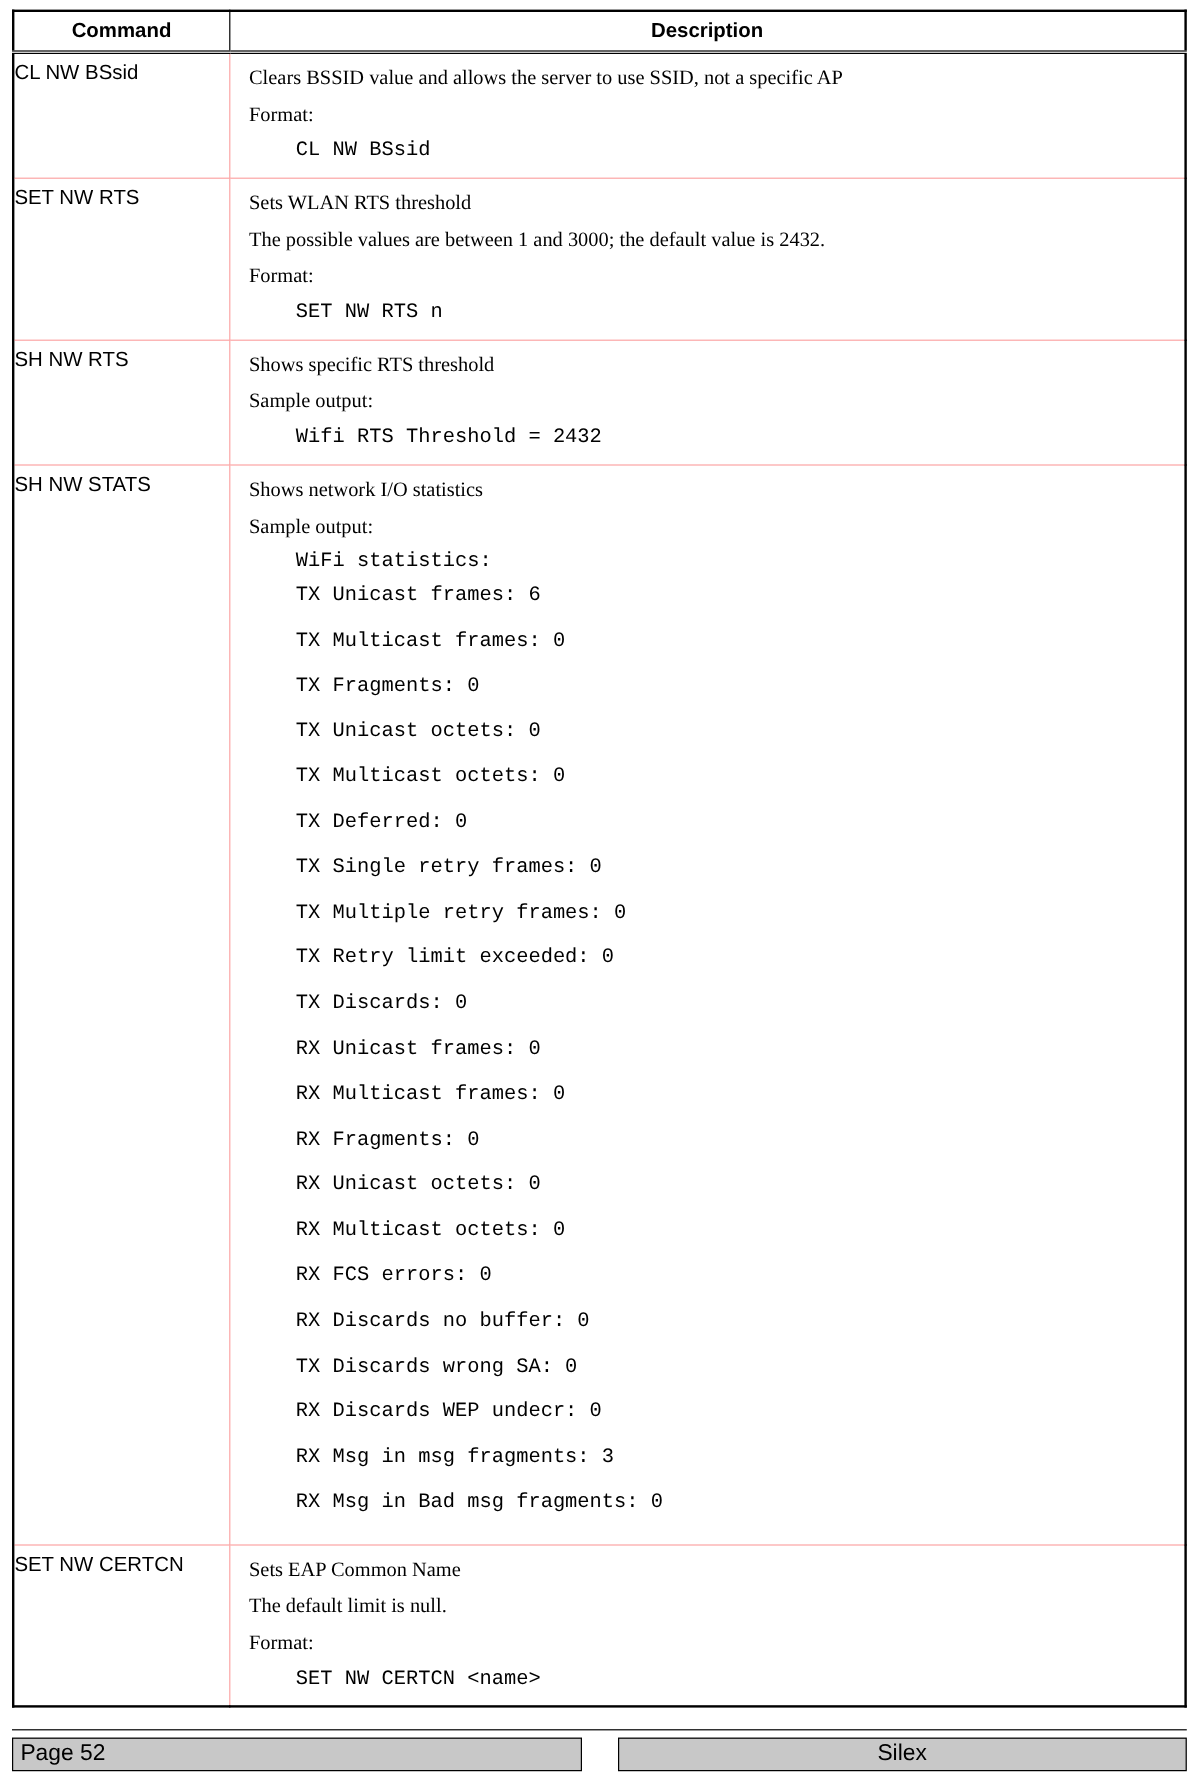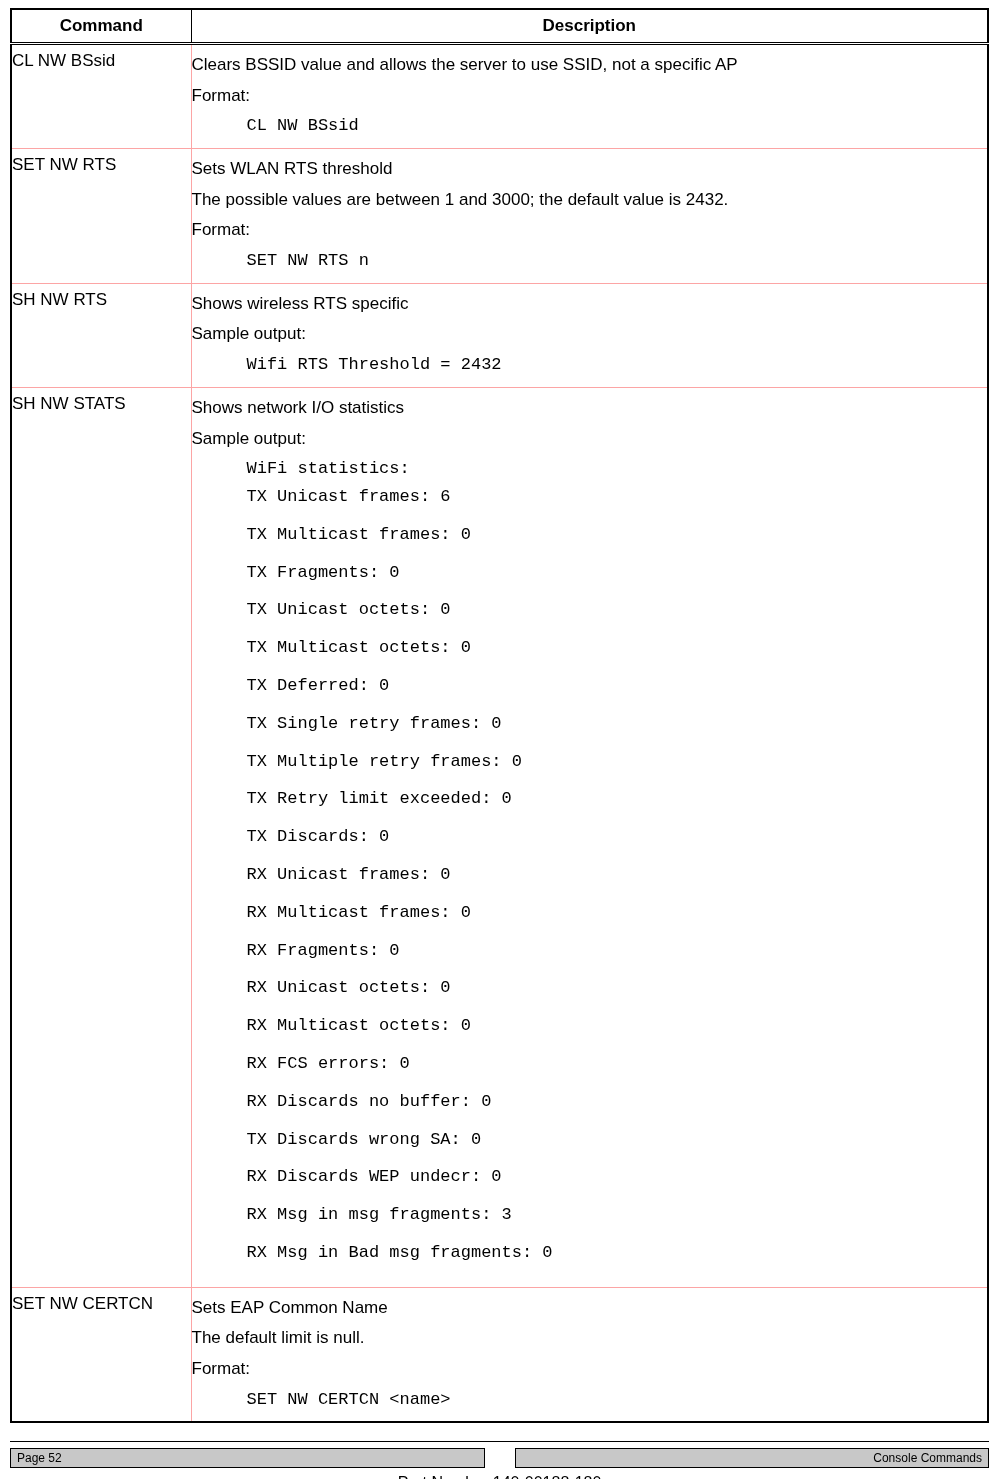--- a/index.html
+++ b/index.html
@@ -30,22 +30,23 @@
   table.main td {
     vertical-align: top;
     padding: 6px 10px 8px 0;
     border: 1px solid #fca5a5;
   }
   table.main td.cmd {
     width: 180px;
     white-space: nowrap;
   }
   .desc-line {
-    margin: 2px 0 6px 0;
+    margin: 2px 0 6px 16px;
     line-height: 1.45;
+    font-family: Liberation Serif, serif;
   }
   .mono {
     font-family: "Courier New", Courier, monospace;
     padding-left: 55px;
     margin: 2px 0;
     line-height: 1.4;
   }
   .mono-spaced {
     font-family: "Courier New", Courier, monospace;
     padding-left: 55px;
@@ -59,21 +60,21 @@
   }
   .footer-row {
     display: flex;
     gap: 30px;
   }
   .footer-box {
     flex: 1;
     background: #c8c8c8;
     border: 1px solid #000;
     padding: 2px 6px;
-    font-size: 12px;
+    font-size: 19px;
   }
   .footer-box.left { text-align: left; }
   .footer-box.center { text-align: center; }
   .footer-box.right { text-align: right; }
   .part-number {
     text-align: center;
     font-size: 16px;
     margin-top: 6px;
   }
 </style>
@@ -105,21 +106,21 @@
           <div class="desc-line">Sets WLAN RTS threshold</div>
           <div class="desc-line">The possible values are between 1 and 3000; the default value is 2432.</div>
           <div class="desc-line">Format:</div>
           <div class="mono">SET NW RTS    n</div>
         </td>
       </tr>
 
       <tr>
         <td class="cmd">SH NW RTS</td>
         <td>
-          <div class="desc-line">Shows wireless RTS specific</div>
+          <div class="desc-line">Shows specific RTS threshold</div>
           <div class="desc-line">Sample output:</div>
           <div class="mono">Wifi RTS Threshold = 2432</div>
         </td>
       </tr>
 
       <tr>
         <td class="cmd">SH NW STATS</td>
         <td>
           <div class="desc-line">Shows network I/O statistics</div>
           <div class="desc-line">Sample output:</div>
@@ -159,16 +160,16 @@
           <div class="mono">SET NW CERTCN   &lt;name&gt;</div>
         </td>
       </tr>
 
     </tbody>
   </table>
 
   <hr class="footer-rule">
   <div class="footer-row">
     <div class="footer-box left">Page 52</div>
-    <div class="footer-box right">Console Commands</div>
+    <div class="footer-box center">Silex</div>
   </div>
   <div class="part-number">Part Number 140-00188-180</div>
 </div>
 
 </body></html>

